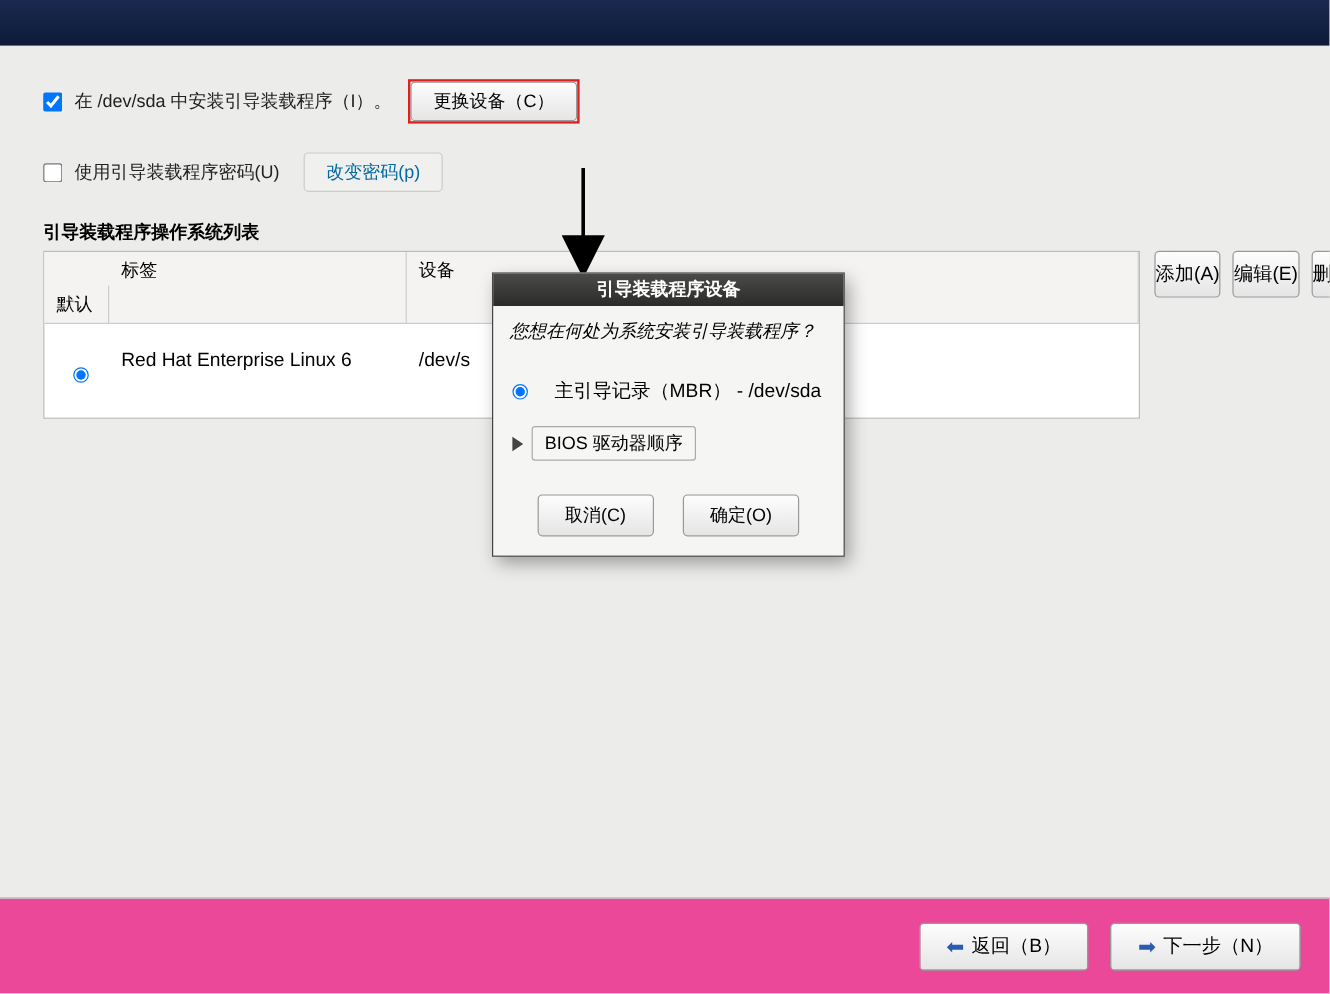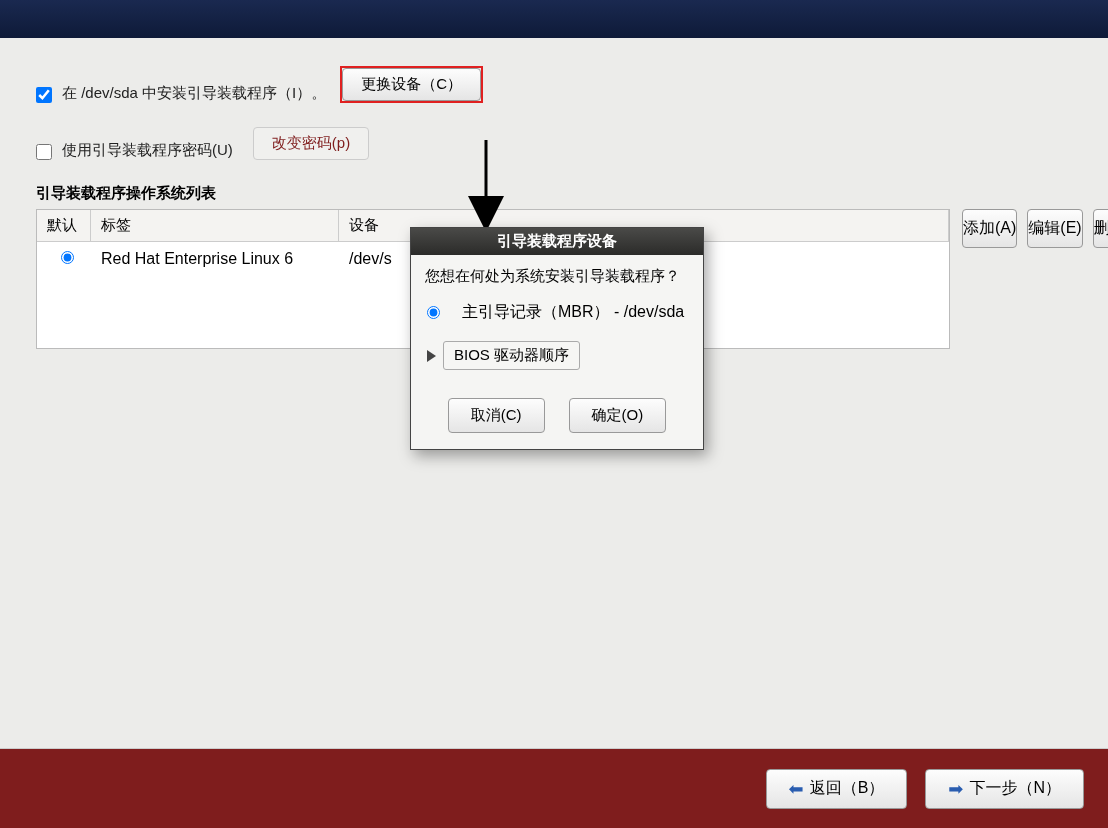--- a/index.html
+++ b/index.html
@@ -20,41 +20,41 @@
 }
 .content {
   position: absolute;
   top: 38px;
   left: 0; right: 0;
   bottom: 80px;
   padding: 28px 36px;
 }
 .row {
   display: flex;
-  align-items: flex-end;
+  align-items: center;
   margin-bottom: 24px;
 }
 input[type=checkbox] {
   width: 16px; height: 16px;
   margin-right: 10px;
 }
 label { color: #222; }
 
 .btn {
   font-family: inherit;
   font-size: 15px;
   padding: 6px 18px;
   background: linear-gradient(to bottom, #fdfdfd, #e5e5e5);
   border: 1px solid #999;
   border-radius: 4px;
   cursor: pointer;
   white-space: nowrap;
 }
 .btn:disabled {
-  color: #7f1d1d;
+  color: #0369a1;
   background: #f0f0ee;
   border-color: #ccc;
   cursor: default;
 }
 .highlight-box {
   border: 2px solid #e02020;
   display: inline-flex;
   margin-left: 14px;
 }
 
@@ -76,21 +76,21 @@
 .os-header {
   display: flex;
   background: #f4f3f1;
   border-bottom: 1px solid #ccc;
 }
 .os-header > div {
   padding: 6px 10px;
   border-right: 1px solid #ccc;
   font-size: 15px;
 }
-.col-def { width: 54px; }
+.col-def { width: 54px; margin-top: 28px; }
 .col-label { width: 248px; }
 .col-dev { flex: 1; }
 .os-row {
   display: flex;
   align-items: center;
   padding: 8px 0;
 }
 .os-row > div {
   padding: 0 10px;
   font-size: 16px;
@@ -117,21 +117,21 @@
 }
 .dialog-title {
   background: linear-gradient(to bottom, #4a4a48, #2b2b29);
   color: #fff;
   font-weight: bold;
   text-align: center;
   padding: 4px 0;
   font-size: 15px;
 }
 .dialog-body { padding: 12px 14px 4px 14px; }
-.dialog-body p { margin-bottom: 8px; }
+.dialog-body p { margin-bottom: 22px; font-style: italic; }
 .radio-row {
   display: flex;
   align-items: center;
   padding: 8px 2px;
   gap: 22px;
   font-size: 16px;
 }
 .expander-row {
   display: flex;
   align-items: center;
@@ -168,21 +168,21 @@
   z-index: 50;
   pointer-events: none;
 }
 
 
 .footer {
   position: absolute;
   bottom: 0; left: 0; right: 0;
   height: 80px;
   border-top: 1px solid #ccc;
-  background: #7f1d1d;
+  background: #ec4899;
   display: flex;
   justify-content: flex-end;
   align-items: center;
   padding-right: 24px;
   gap: 18px;
 }
 .nav-btn {
   font-family: inherit;
   display: flex;
   align-items: center;

